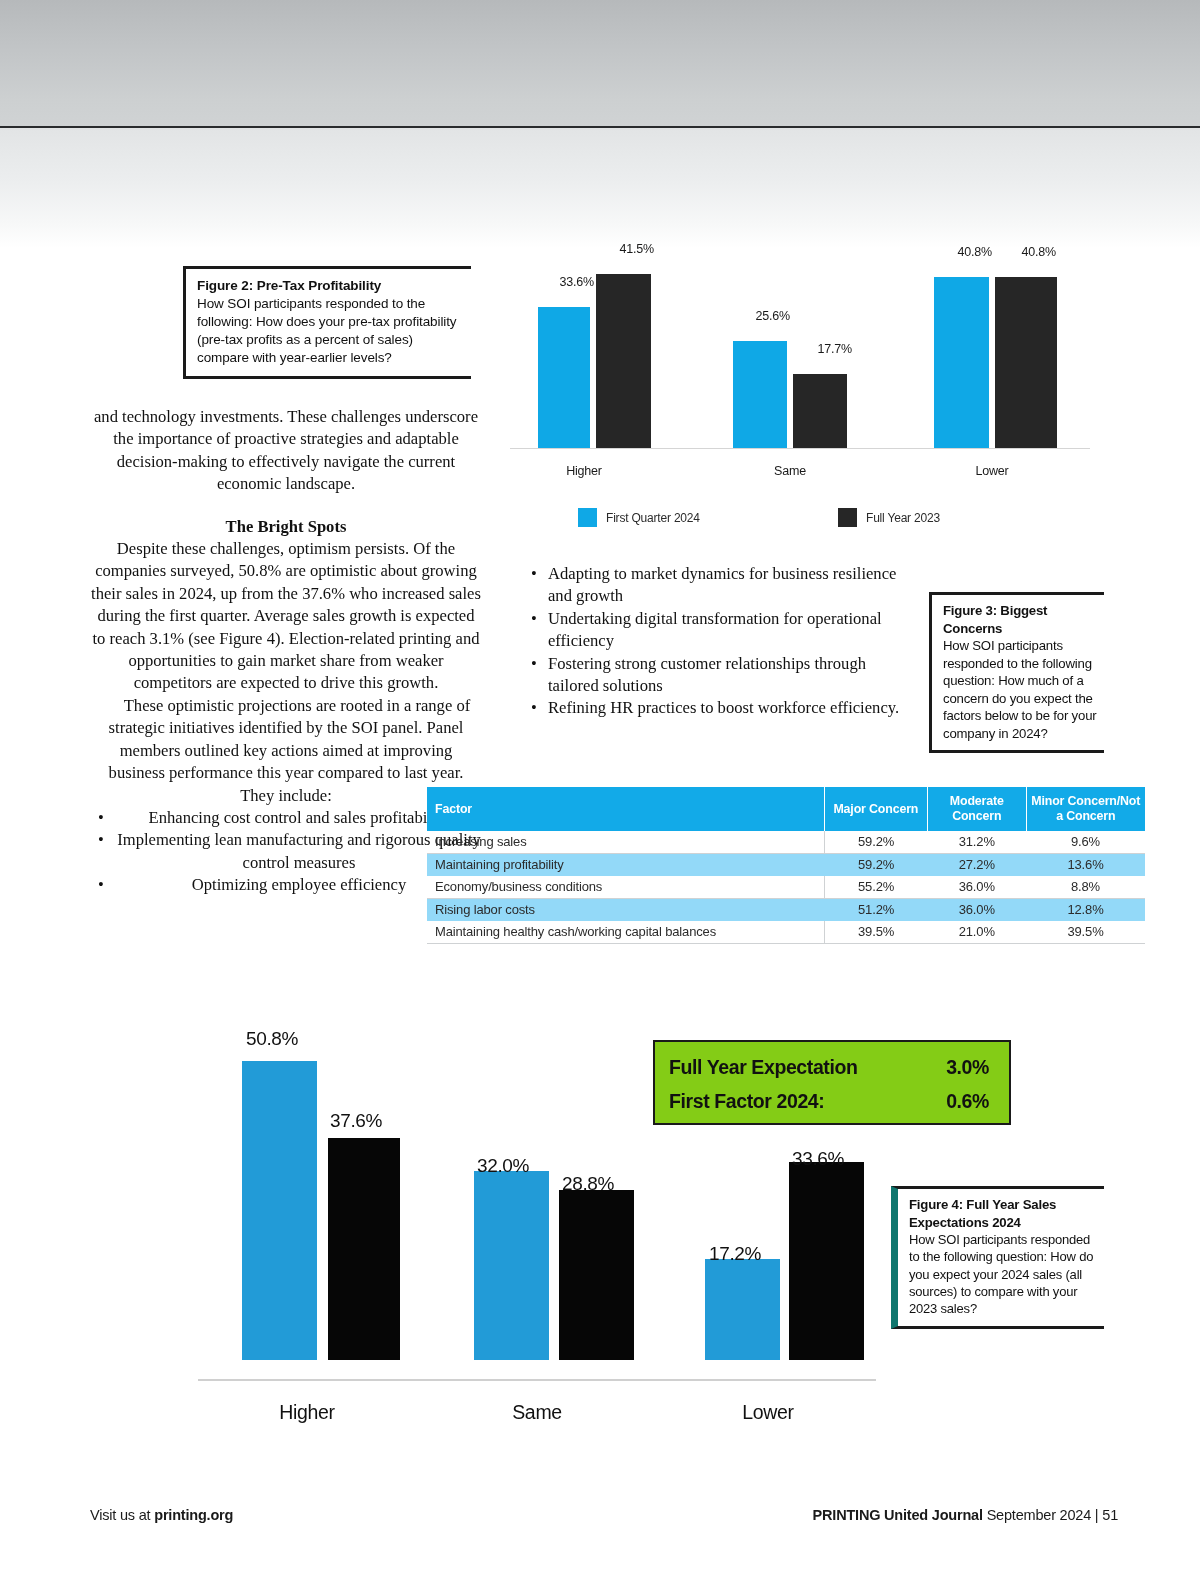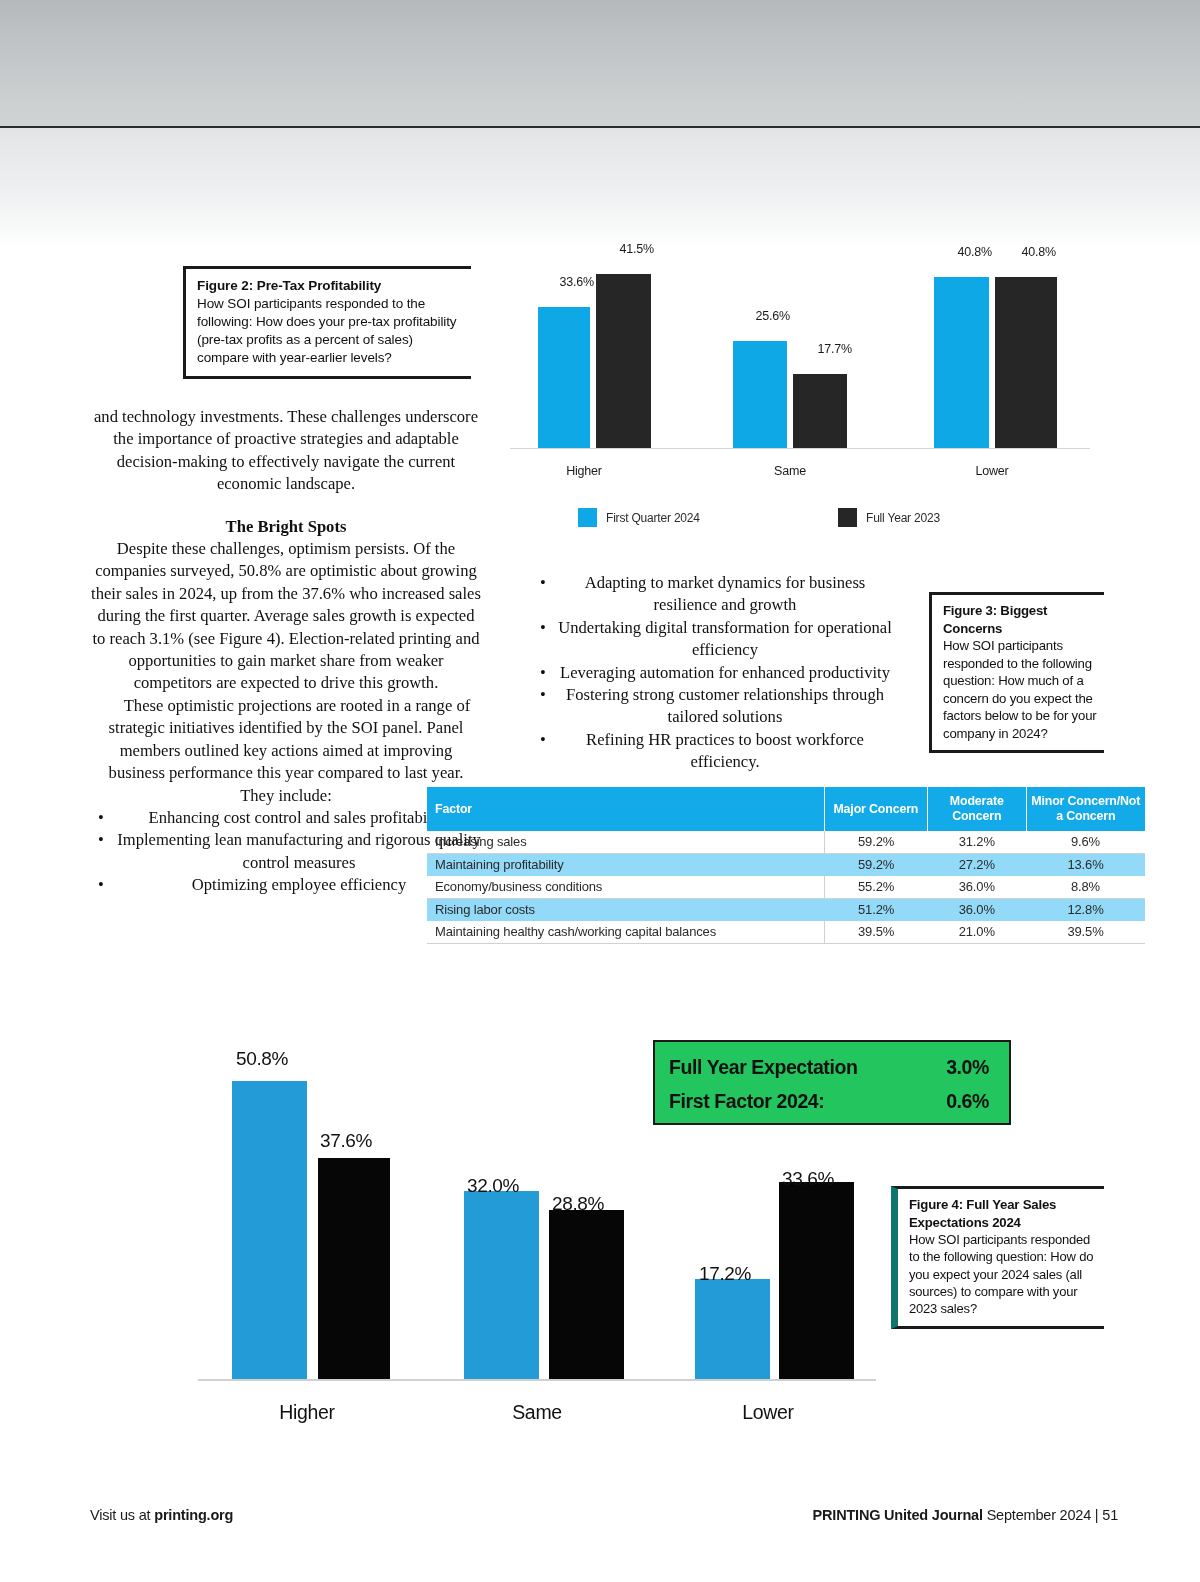--- a/index.html
+++ b/index.html
@@ -47,21 +47,21 @@
      font-size:16.6px;line-height:22.4px;color:#111;letter-spacing:0px;}
   #col-left{left:90px;top:406px;width:392px;text-align:center;}
   #col-left p{margin:0;}
   #col-left .subhead{font-weight:bold;font-size:16.6px;margin-top:20px;}
   #col-left .indent{text-indent:22px;}
   #col-left ul{margin:0;padding:0;list-style:none;}
   #col-left ul li{position:relative;padding-left:26px;margin:0;}
   #col-left ul li:before{content:"\2022";position:absolute;left:8px;top:0;}
 
   #col-mid{left:529px;top:561px;width:375px;}
-  #col-mid ul{margin:11px;padding:0;list-style:none;text-align:center;}
+  #col-mid ul{margin:2px;padding:0;list-style:none;}
   #col-mid ul li{position:relative;padding-left:17px;margin:0;}
   #col-mid ul li:before{content:"\2022";position:absolute;left:0px;top:0;}
 
   
   #fig3-box{position:absolute;left:929px;top:592px;width:175px;
     border-left:3px solid #1a1a1a;border-top:3px solid #1a1a1a;border-bottom:3px solid #1a1a1a;
     border-right:none;box-sizing:border-box;padding:7px 6px 8px 11px;}
   #fig3-box .cap-title{font-size:13.2px;font-weight:bold;color:#111;line-height:1.33;letter-spacing:-0.2px;}
   #fig3-box .cap-body{font-size:13.2px;color:#111;line-height:1.33;letter-spacing:-0.2px;}
 
@@ -73,33 +73,33 @@
   #concern-table thead th.c-factor{text-align:left;padding-left:8px;width:392px;}
   #concern-table thead th.c-num{text-align:center;width:auto;border-left:1px solid #ffffff;}
   #concern-table tbody td{font-size:13px;color:#2b2b2b;height:21.5px;letter-spacing:-0.15px;
      border-bottom:1px solid #cfd2d4;}
   #concern-table tbody td.c-factor{text-align:left;padding-left:8px;border-right:1px solid #cfd2d4;}
   #concern-table tbody td.c-num{text-align:center;}
   #concern-table tbody tr.alt td{background:#93d9f8;border-bottom:1px solid #93d9f8;}
   #concern-table tbody tr.alt td.c-factor{border-right:1px solid #93d9f8;}
 
   
-  #chart2{position:absolute;left:190px;top:1020px;width:700px;height:410px;margin-top:20px;}
+  #chart2{position:absolute;left:200px;top:1020px;width:700px;height:410px;}
   #chart2 .plot{position:absolute;left:8px;top:0;width:684px;height:340px;}
   #chart2-axis{position:absolute;left:198px;top:1379px;width:678px;height:1.5px;background:#d0d0d0;}
   #chart2 .bar{position:absolute;bottom:0;}
   #chart2 .bar.q1{background:#229bd7;}
   #chart2 .bar.fy{background:#060606;}
   #chart2 .vlabel{position:absolute;font-size:19px;color:#111;text-align:center;white-space:nowrap;
       letter-spacing:-0.4px;}
   .chart2-cat{position:absolute;font-size:19.5px;color:#111;text-align:center;letter-spacing:-0.3px;}
 
   
   #fye-box{position:absolute;left:653px;top:1040px;width:358px;height:85px;
-     border:2.5px solid #1a1a1a;box-sizing:border-box;background:#22c55e;}
+     border:2.5px solid #1a1a1a;box-sizing:border-box;background:#84cc16;}
   #fye-box .row{position:absolute;left:14px;right:20px;height:28px;display:flex;
      justify-content:space-between;align-items:center;}
   #fye-box .row .lbl{font-size:19.5px;font-weight:bold;color:#111;letter-spacing:-0.4px;}
   #fye-box .row .val{font-size:19.5px;font-weight:bold;color:#111;letter-spacing:-0.4px;}
   #fye-r1{top:11px;} #fye-r2{top:45px;}
 
   
   #fig4-box{position:absolute;left:891px;top:1186px;width:213px;
     border-left:7px solid #0f766e;border-top:3px solid #1a1a1a;border-bottom:3px solid #1a1a1a;
     border-right:none;box-sizing:border-box;padding:7px 4px 8px 11px;}
@@ -173,21 +173,20 @@
       <li>Enhancing cost control and sales profitability</li>
       <li>Implementing lean manufacturing and rigorous quality control measures</li>
       <li>Optimizing employee efficiency</li>
     </ul>
   </div>
 
   <div class="bodytext" id="col-mid">
     <ul>
       <li>Adapting to market dynamics for business resilience and growth</li>
       <li>Undertaking digital transformation for operational efficiency</li>
-      <li>Leveraging automation for enhanced productivity</li>
       <li>Fostering strong customer relationships through tailored solutions</li>
       <li>Refining HR practices to boost workforce efficiency.</li>
     </ul>
   </div>
 
   <div id="fig3-box">
     <div class="cap-title">Figure 3: Biggest Concerns</div>
     <div class="cap-body">How SOI participants responded to the following question: How much of a concern do you expect the factors below to be for your company in 2024?</div>
   </div>
 

